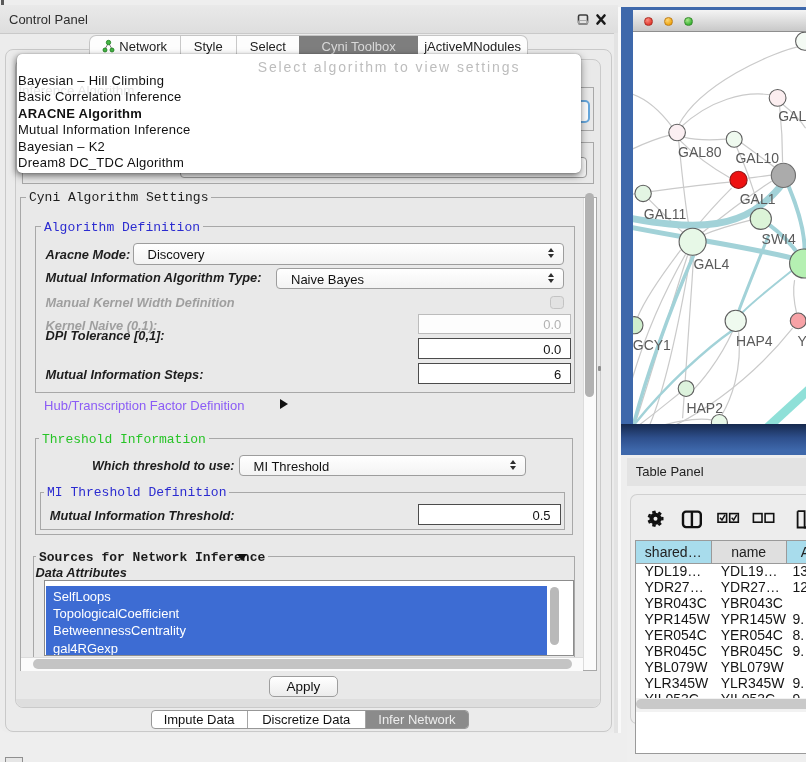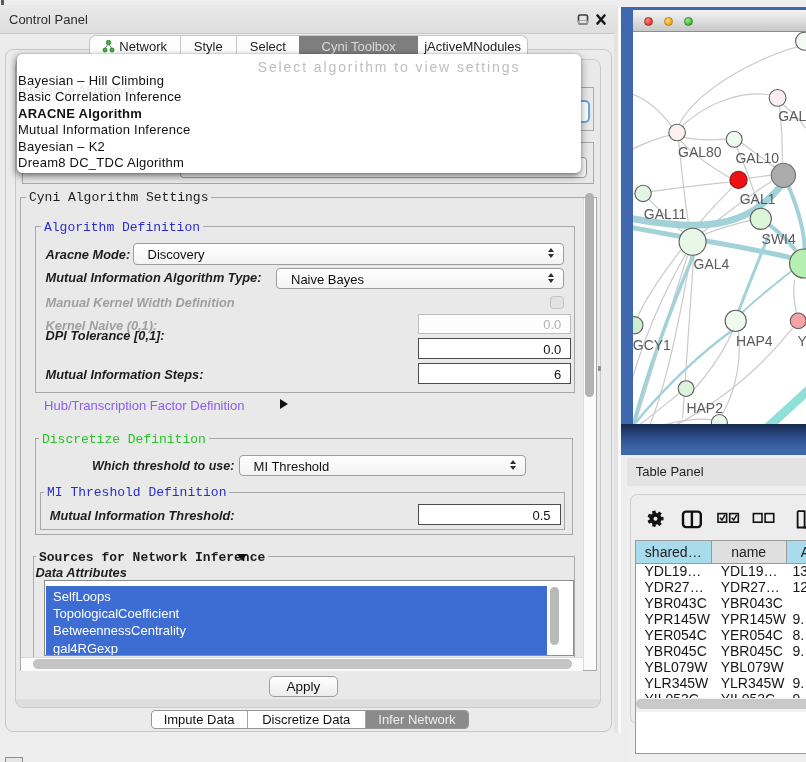--- a/index.html
+++ b/index.html
@@ -100,21 +100,21 @@
 <div class="field" style="left:418.3px;top:314px;width:153px;height:19.8px;border:1px solid #bcbcbc;color:#b2b2b2;padding:2px 9px 0 0;background:#fdfdfd;">0.0</div>
 <div class="lbl abs" style="left:45.6px;top:328px;">DPI Tolerance [0,1]:</div>
 <div class="field" style="left:418.3px;top:338.1px;width:153px;height:21.2px;border:1px solid #4c4c4c;color:#111;padding:3px 9px 0 0;">0.0</div>
 <div class="lbl abs" style="left:45.6px;top:367.3px;">Mutual Information Steps:</div>
 <div class="field" style="left:418.3px;top:362.8px;width:153px;height:21.2px;border:1px solid #4c4c4c;color:#111;padding:3px 9px 0 0;">6</div>
 
 <div class="abs" style="left:44.1px;top:398px;font-size:13px;color:#8b5cf6;">Hub/Transcription Factor Definition</div>
 <div class="abs" style="left:280px;top:398.5px;width:0;height:0;border-left:8px solid #111;border-top:5.5px solid transparent;border-bottom:5.5px solid transparent;"></div>
 
 <div class="tbox" style="left:35px;top:438.3px;width:538px;height:96.3px;"></div>
-<div class="ttl" style="left:39px;top:431.5px;color:#27c427;">Discretize Definition</div>
+<div class="ttl" style="left:39px;top:431.5px;color:#27c427;">Threshold Information</div>
 <div class="lbl abs" style="left:92px;top:458.5px;font-size:12.5px;">Which threshold to use:</div>
 <div class="combo" style="left:238.6px;top:454.7px;width:287.4px;height:21.3px;">
   <span class="ctext">MI Threshold</span>
     <span class="updn">
       <span class="u"></span>
       <span class="d"></span>
     </span>
 </div>
 <div class="tbox" style="left:39.9px;top:491.5px;width:525.4px;height:38.2px;"></div>
 <div class="ttl" style="left:44px;top:485px;color:#2b2bd0;background:#e9e9e9;">MI Threshold Definition</div>

